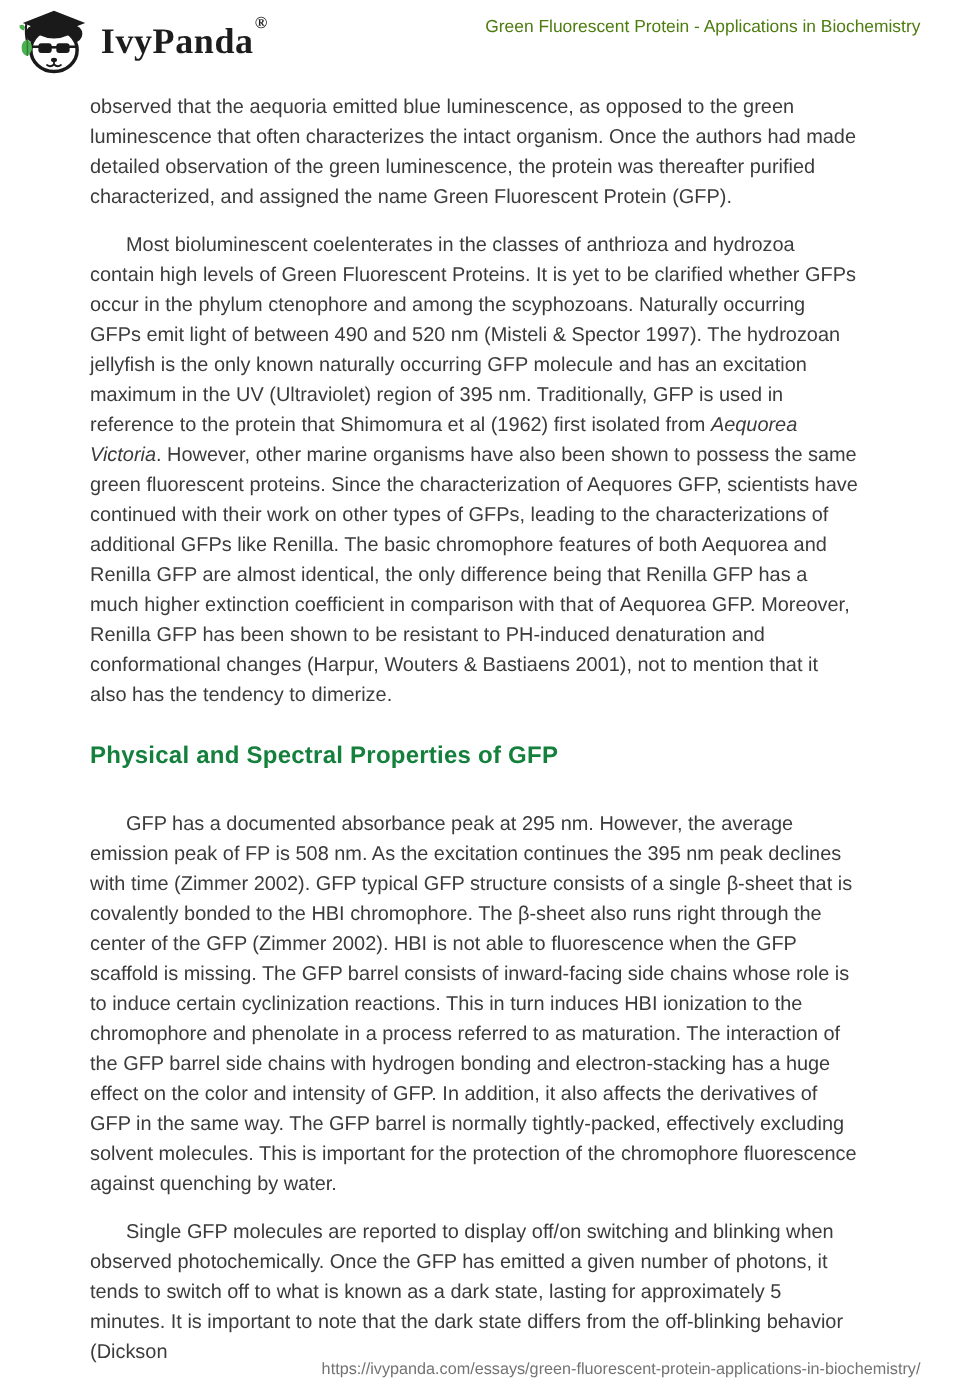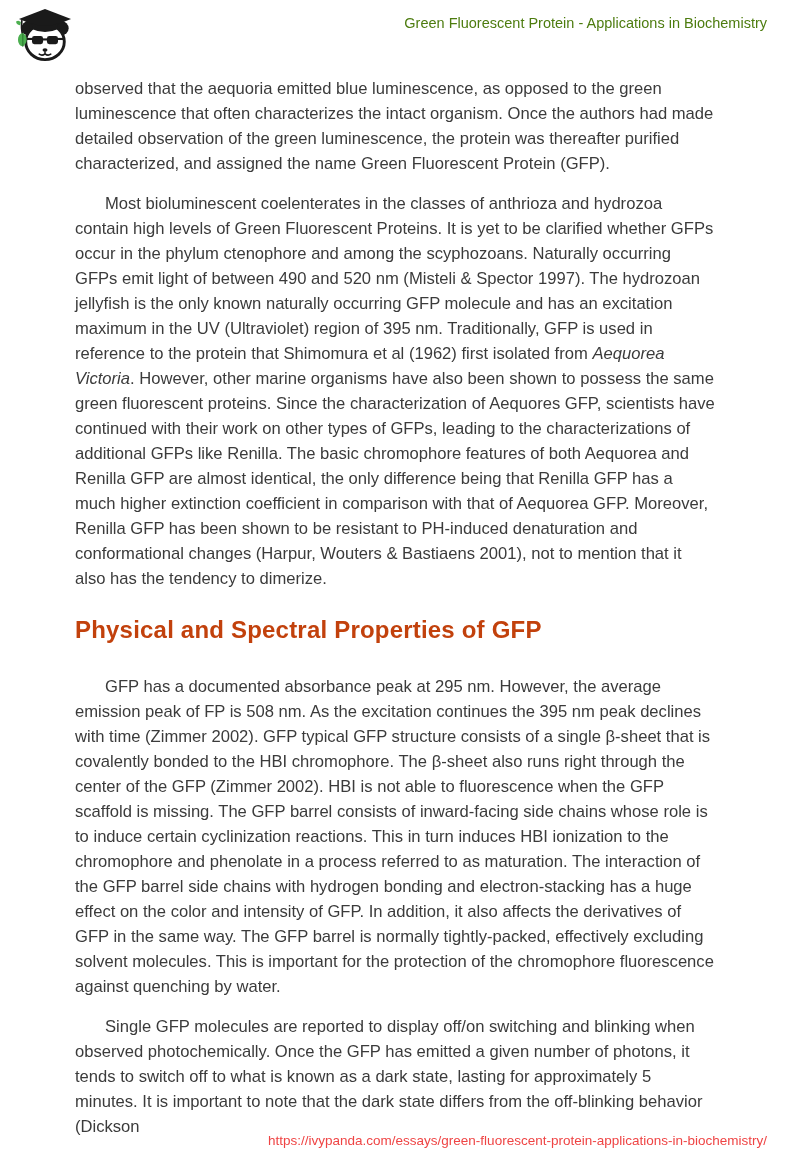--- a/index.html
+++ b/index.html
@@ -59,41 +59,41 @@
     left: 75px;
     width: 652px;
     color: #3b3b3b;
     font-size: 16.6px;
     line-height: 25px;
     text-align: left;
   }
   .content p { margin: 0 12px 15px 0; }
   .content p.indent { text-indent: 30px; }
   .section-heading {
-    font-size: 24px;
+    font-size: 20px;
     line-height: 36px;
     font-weight: 700;
-    color: #c2410c;
+    color: #15803d;
     margin: 21px 0 26px 0;
     letter-spacing: 0.2px;
   }
   .italic { font-style: italic; }
 
   
   .page-footer {
     position: absolute;
     bottom: 0; left: 0; right: 0;
     height: 40px;
   }
   .source-url {
     position: absolute;
     right: 33px;
     bottom: 12px;
     font-size: 13.5px;
-    color: #ef4444;
+    color: #737373;
   }
 </style>
 </head>
 <body>
 
 <header class="page-header">
   <div class="logo-wrap">
     <span>
       <svg class="logo-svg" width="58" height="54" viewBox="0 0 60 56" xmlns="http://www.w3.org/2000/svg">
 
@@ -114,20 +114,21 @@
         <polygon points="30,1 57,11.5 30,22 3,11.5" fill="#1a1a1a"></polygon>
         <path d="M17 16 v6 q13 6 26 0 v-6 q-13 5.5 -26 0 z" fill="#1a1a1a"></path>
 
         <path d="M6 12.5 q-1 9 1 16" stroke="#1a1a1a" stroke-width="1.8" fill="none"></path>
 
         <path d="M7 26 q-5 1 -5 7 q0 6 5 7 q4 -3 4 -7 q0 -5 -4 -7 z" fill="#4caf50"></path>
         <path d="M7 26 v14" stroke="#2e7d32" stroke-width="1.2"></path>
         <path d="M4 18 q-4 -1 -4 -4 q3 -2 5 1 z" fill="#4caf50"></path>
       </svg>
     </span>
+    <span class="brand-name"><span>IvyPanda</span><span class="brand-reg">®</span></span>
   </div>
   <div class="doc-title">Green Fluorescent Protein - Applications in Biochemistry</div>
 </header>
 
 <main class="content">
   <p>observed that the aequoria emitted blue luminescence, as opposed to the green luminescence that often characterizes the intact organism. Once the authors had made detailed observation of the green luminescence, the protein was thereafter purified characterized, and assigned the name Green Fluorescent Protein (GFP).</p>
 
   <p class="indent"><span>Most bioluminescent coelenterates in the classes of anthrioza and hydrozoa contain high levels of Green Fluorescent Proteins. It is yet to be clarified whether GFPs occur in the phylum ctenophore and among the scyphozoans. Naturally occurring GFPs emit light of between 490 and 520 nm (Misteli &amp; Spector 1997). The hydrozoan jellyfish is the only known naturally occurring GFP molecule and has an excitation maximum in the UV (Ultraviolet) region of 395 nm. Traditionally, GFP is used in reference to the protein that Shimomura et al (1962) first isolated from </span><span class="italic">Aequorea Victoria</span><span>. However, other marine organisms have also been shown to possess the same green fluorescent proteins. Since the characterization of Aequores GFP, scientists have continued with their work on other types of GFPs, leading to the characterizations of additional GFPs like Renilla. The basic chromophore features of both Aequorea and Renilla GFP are almost identical, the only difference being that Renilla GFP has a much higher extinction coefficient in comparison with that of Aequorea GFP. Moreover, Renilla GFP has been shown to be resistant to PH-induced denaturation and conformational changes (Harpur, Wouters &amp; Bastiaens 2001), not to mention that it also has the tendency to dimerize.</span></p>
 
   <h1 class="section-heading">Physical and Spectral Properties of GFP</h1>

